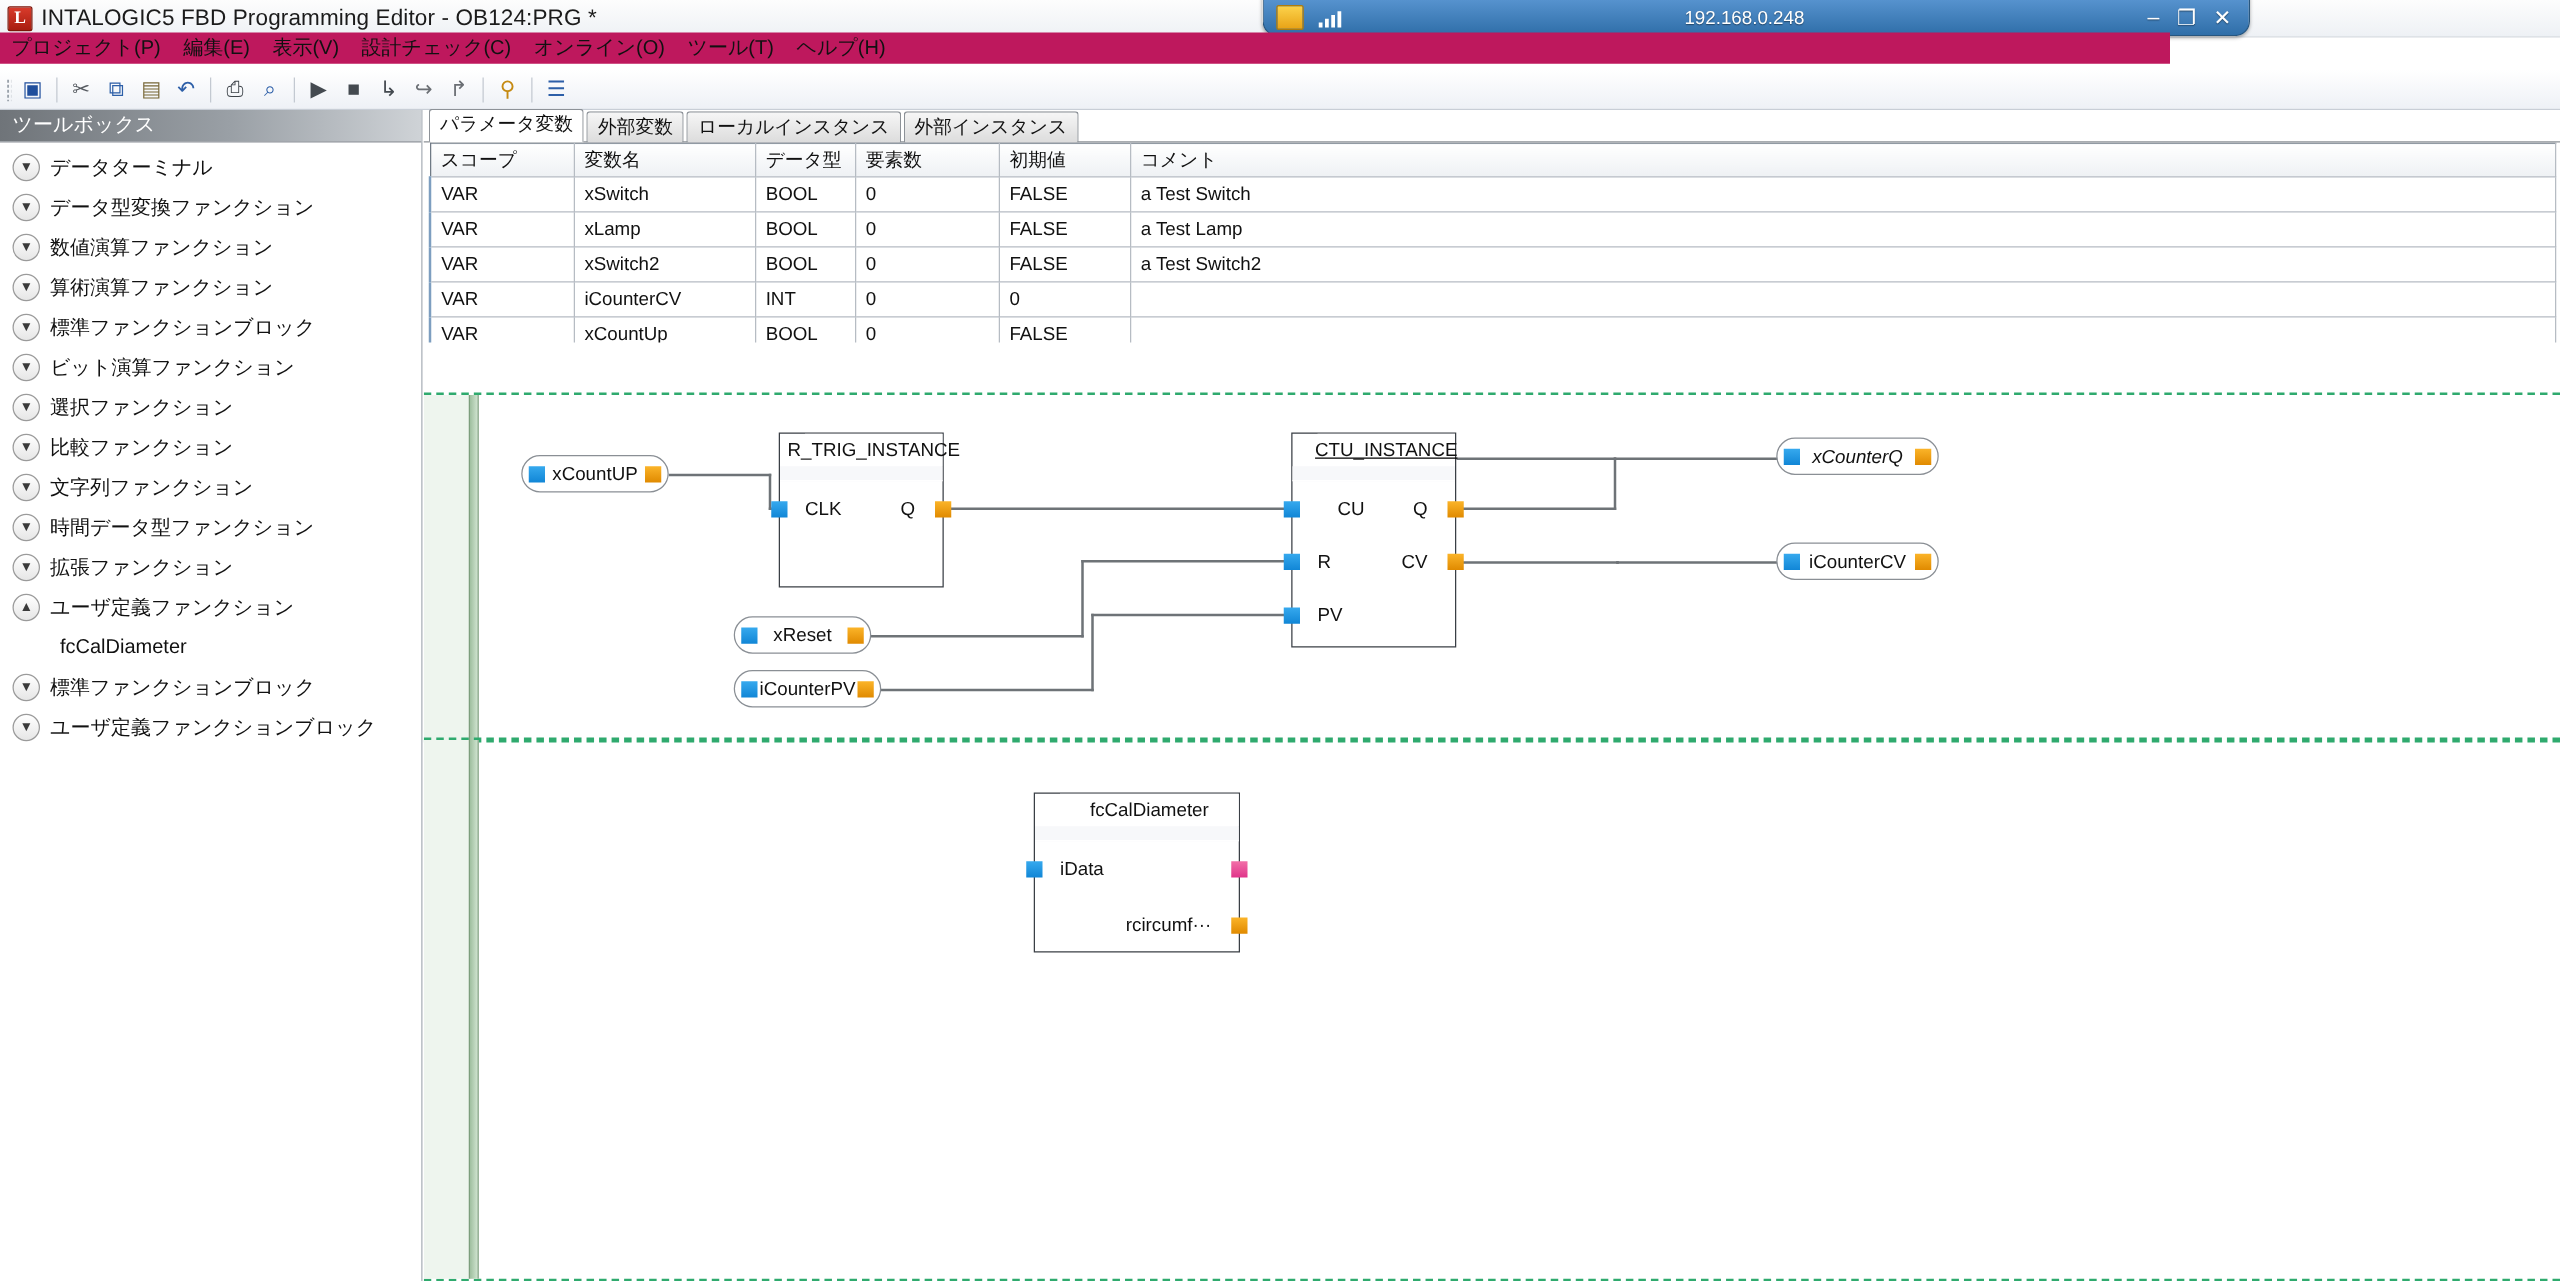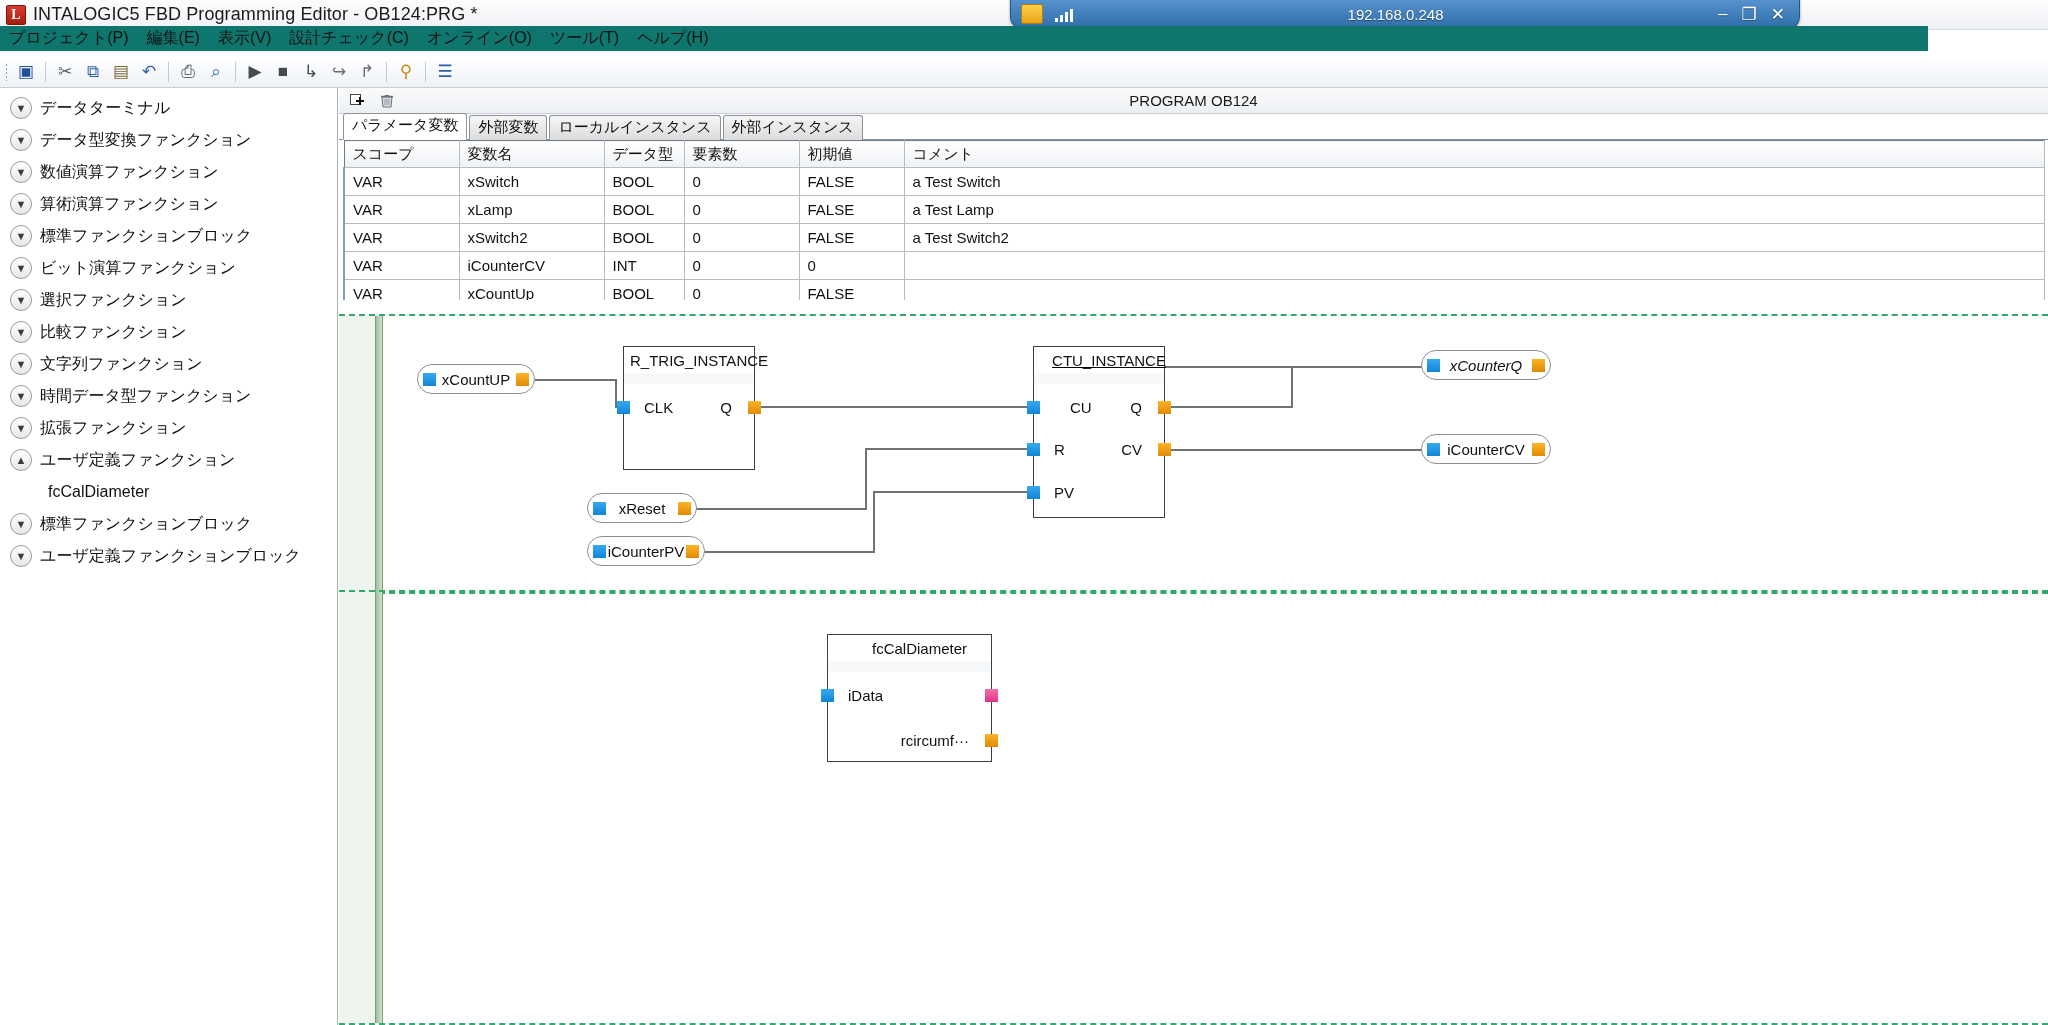--- a/index.html
+++ b/index.html
@@ -54,22 +54,22 @@
     flex: 1; text-align: center; color: #ffffff; font-size: 15px;
     margin-top: 3px; text-shadow: 0 1px 1px rgba(0,0,0,.45);
   }
   .rdp-btn {
     color: #fff; font-size: 17px; margin-top: 3px; margin-right: 14px;
     text-shadow: 0 1px 1px rgba(0,0,0,.45); cursor: default;
   }
 
   
   #menubar {
-    position: absolute; left: 0; top: 26px; width: 1928px; height: 26px;
-    background: #0f766e; display: flex; align-items: center;
+    position: absolute; left: 0; top: 26px; width: 1736px; height: 26px;
+    background: #be185d; display: flex; align-items: center;
     border-bottom: 1px solid #ffffff;
   }
   .menu-item { font-size: 16px; color: #111; padding: 2px 9px; cursor: default; }
 
   
   #toolbar {
     position: absolute; left: 0; top: 56px; width: 2048px; height: 32px;
     background: linear-gradient(#ffffff, #eef1f6);
     border-bottom: 1px solid #c8ced6;
     display: flex; align-items: center;
@@ -284,20 +284,21 @@
     <div class="tb-btn">
       <span style="color: rgb(197, 138, 18); font-size: 17px;">⚲</span>
     </div>
     <div class="tb-sep"></div>
     <div class="tb-btn">
       <span style="color: rgb(45, 95, 168); font-size: 17px;">☰</span>
     </div>
   </div>
 
 <div id="toolbox">
+  <div id="toolbox-header">ツールボックス</div>
   <div id="toolbox-list">
       <div class="tb-row">
         <span class="tb-chev">▼</span>
         <span>データターミナル</span>
       </div>
       <div class="tb-row">
         <span class="tb-chev">▼</span>
         <span>データ型変換ファンクション</span>
       </div>
       <div class="tb-row">
@@ -346,37 +347,20 @@
         <span>標準ファンクションブロック</span>
       </div>
       <div class="tb-row">
         <span class="tb-chev">▼</span>
         <span>ユーザ定義ファンクションブロック</span>
       </div>
     </div>
 </div>
 
 <div id="vartable-panel">
-  <div id="prog-header">
-    <div class="mini-btn">
-      <svg width="16" height="16" viewBox="0 0 16 16">
-        <rect x="1.5" y="1.5" width="10" height="10" fill="#fff" stroke="#3a4650"></rect>
-        <path d="M7 8 h8 M11 4 v8" stroke="#111" stroke-width="2" fill="none"></path>
-      </svg>
-    </div>
-    <div class="mini-btn">
-      <svg width="16" height="16" viewBox="0 0 16 16">
-        <path d="M3 4 h10 l-1 10 h-8 z" fill="#d9dde2" stroke="#6a7078"></path>
-        <path d="M2 3.5 h12" stroke="#6a7078" stroke-width="1.4"></path>
-        <path d="M6 2.5 h4 v1.2 h-4 z" fill="#b9bfc6" stroke="#6a7078"></path>
-        <path d="M6 6 v6 M8 6 v6 M10 6 v6" stroke="#8d949b"></path>
-      </svg>
-    </div>
-    <div id="prog-title">PROGRAM OB124</div>
-  </div>
 
   <div id="tabstrip">
       <div class="tab active">パラメータ変数</div>
       <div class="tab">外部変数</div>
       <div class="tab">ローカルインスタンス</div>
       <div class="tab">外部インスタンス</div>
     </div>
 
   <div id="grid-wrap">
     <table class="grid">

